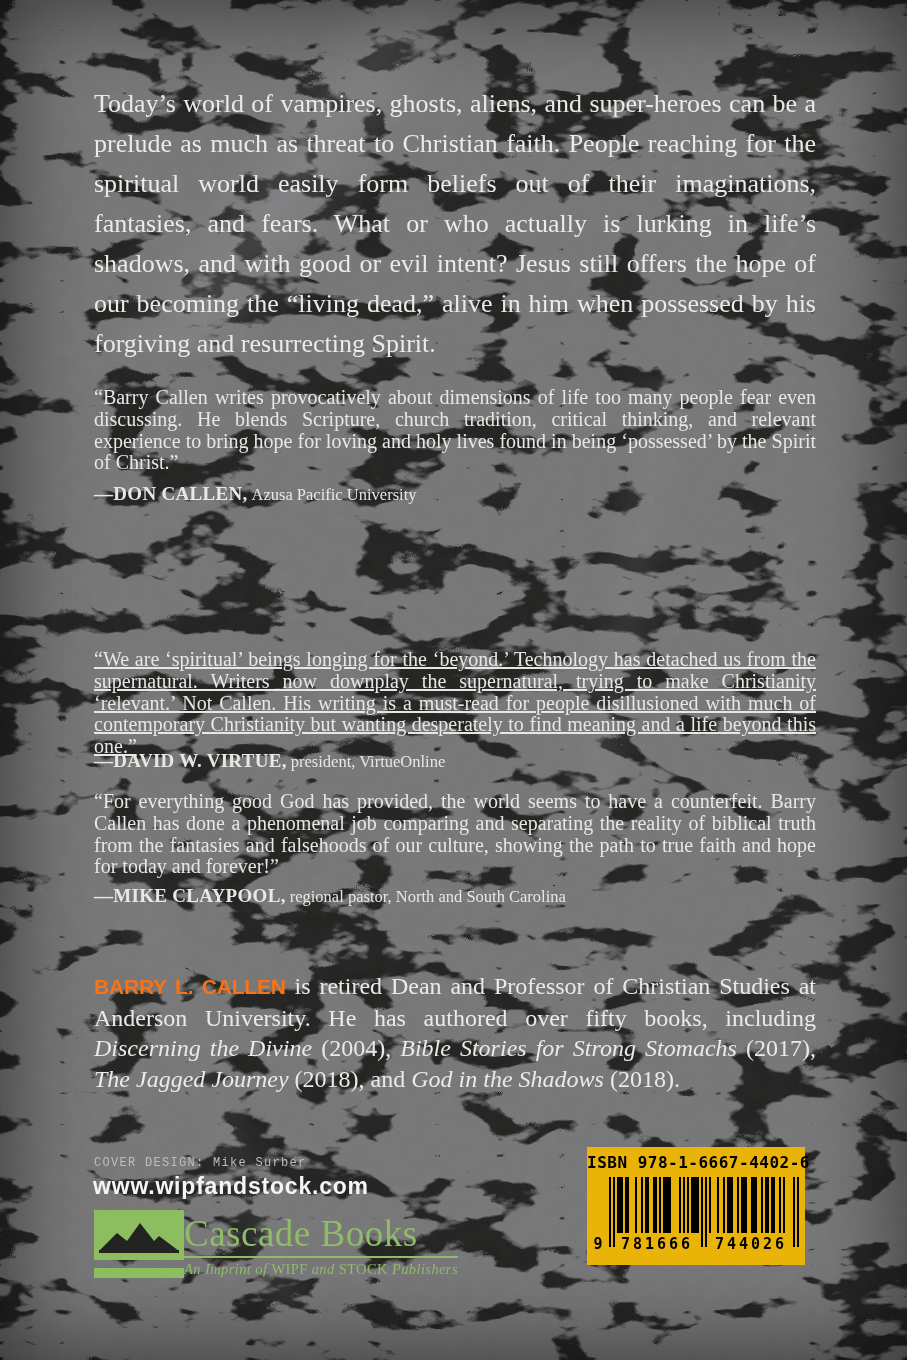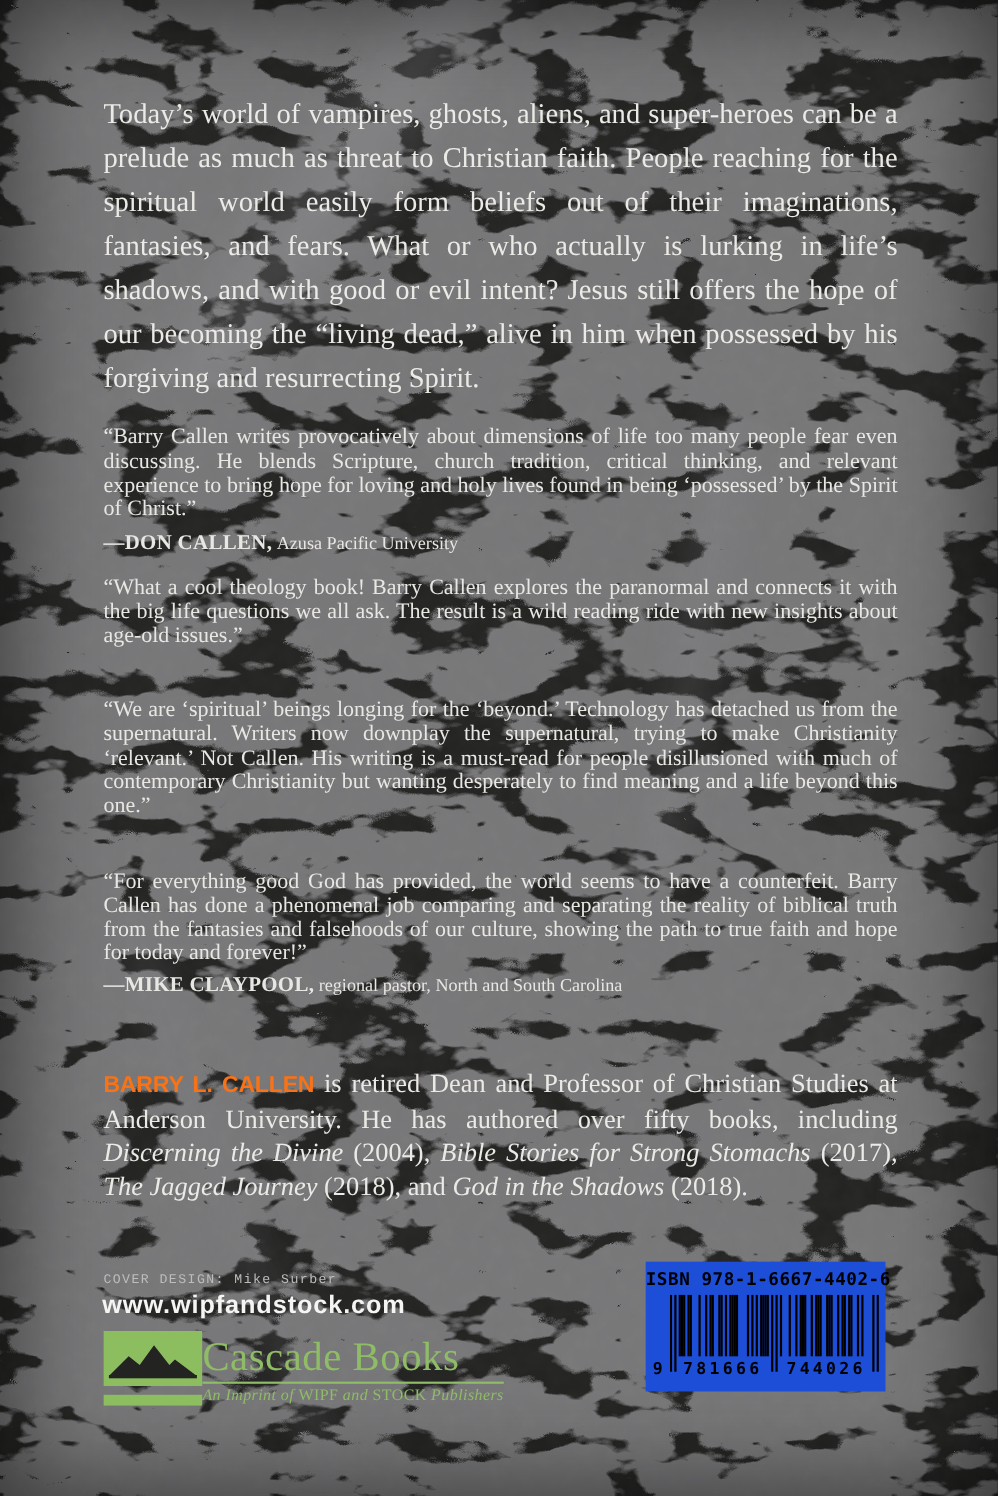--- a/index.html
+++ b/index.html
@@ -23,21 +23,21 @@
   .vignette { position:absolute; inset:0; box-shadow:inset 0 0 95px rgba(0,0,0,0.6); pointer-events:none; }
 
   .intro {
     position:absolute; top:84px; left:94px; width:722px; margin:0;
     color:#eceae6; font-size:26px; line-height:40px; text-align:justify;
   }
   .blurb {
     position:absolute; left:94px; width:722px; margin:0;
     color:#e9e7e3; font-size:20px; line-height:21.8px; text-align:justify;
   }
-  .b1 { top:387px; } .b2 { top:524px; } .b3 { top:635px; } .b4 { top:791px; }
+  .b1 { top:387px; } .b2 { top:524px; } .b3 { top:649px;text-decoration:underline; } .b4 { top:791px; }
   .attribution { position:absolute; left:94px; width:722px; margin:0; color:#e9e7e3; }
   .a1 { top:483px; } .a2 { top:595px; } .a3 { top:750px; } .a4 { top:885px; }
   .attr-name { font-weight:bold; font-size:19px; letter-spacing:0.3px; }
   .attr-role { font-size:16.5px; }
 
   .bio {
     position:absolute; top:971px; left:94px; width:722px; margin:0;
     color:#eceae6; font-size:24px; line-height:30.5px; text-align:justify;
   }
   .bio .author-name {
@@ -62,21 +62,21 @@
   .logo-name {
     font-family:"Liberation Serif", serif; font-size:37px; line-height:40px;
     color:#8fbc66; border-bottom:2px solid #8fbc66; padding-bottom:2px;
     letter-spacing:0.5px; white-space:nowrap;
   }
   .logo-imprint {
     margin-top:3px; font-family:"Liberation Serif", serif; font-size:14.5px;
     color:#8fbc66; letter-spacing:0.4px; white-space:nowrap;
   }
 
-  .barcode { position:absolute; left:587px; top:1147px; width:218px; height:118px; background:#1d4ed8; }
+  .barcode { position:absolute; left:587px; top:1147px; width:218px; height:118px; background:#eab308; }
   .isbn {
     position:absolute; top:6px; left:0; right:0; text-align:center; margin:0;
     font-family:"DejaVu Sans Mono", monospace; font-weight:bold; font-size:16px;
     color:#000; letter-spacing:0.5px; white-space:nowrap;
   }
   .bars { position:absolute; left:22px; top:30px; }
   .bars rect { fill:#000; }
   .bd {
     position:absolute; top:88px; margin:0; text-align:center;
     font-family:"DejaVu Sans Mono", monospace; font-weight:bold; font-size:15px; color:#000;
@@ -111,23 +111,26 @@
   <div class="vignette"></div>
 
   <p class="intro">Today’s world of vampires, ghosts, aliens, and super-heroes can be a prelude as much as threat to Christian faith. People reaching for the spiritual world easily form beliefs out of their imaginations, fantasies, and fears. What or who actually is lurking in life’s shadows, and with good or evil intent? Jesus still offers the hope of our becoming the “living dead,” alive in him when possessed by his forgiving and resurrecting Spirit.</p>
 
   <p class="blurb b1">“Barry Callen writes provocatively about dimensions of life too many people fear even discussing. He blends Scripture, church tradition, critical thinking, and relevant experience to bring hope for loving and holy lives found in being ‘possessed’ by the Spirit of Christ.”</p>
   <p class="attribution a1">
     <span class="attr-name">—DON CALLEN,</span>
     <span class="attr-role">Azusa Pacific University</span>
   </p>
 
-  <p class="blurb b2">“What a cool theology book! Barry Callen explores the paranormal and connects it with the big life questions we all ask. The result is a wild reading ride with new insights about age-old issues.”</p>
 
   <p class="blurb b3">“We are ‘spiritual’ beings longing for the ‘beyond.’ Technology has detached us from the supernatural. Writers now downplay the supernatural, trying to make Christianity ‘relevant.’ Not Callen. His writing is a must-read for people disillusioned with much of contemporary Christianity but wanting desperately to find meaning and a life beyond this one.”</p>
+  <p class="attribution a3">
+    <span class="attr-name">—DAVID W. VIRTUE,</span>
+    <span class="attr-role">president, VirtueOnline</span>
+  </p>
 
   <p class="blurb b4">“For everything good God has provided, the world seems to have a counterfeit. Barry Callen has done a phenomenal job comparing and separating the reality of biblical truth from the fantasies and falsehoods of our culture, showing the path to true faith and hope for today and forever!”</p>
   <p class="attribution a4">
     <span class="attr-name">—MIKE CLAYPOOL,</span>
     <span class="attr-role">regional pastor, North and South Carolina</span>
   </p>
 
   <p class="bio"><span class="author-name">BARRY L. CALLEN</span><span> is retired Dean and Professor of Christian Studies at Anderson University. He has authored over fifty books, including </span><span class="italic">Discerning the Divine</span><span> (2004), </span><span class="italic">Bible Stories for Strong Stomachs</span><span> (2017), </span><span class="italic">The Jagged Journey</span><span> (2018), and </span><span class="italic">God in the Shadows</span><span> (2018).</span></p>
 
   <p class="cover-design">COVER DESIGN: Mike Surber</p>

